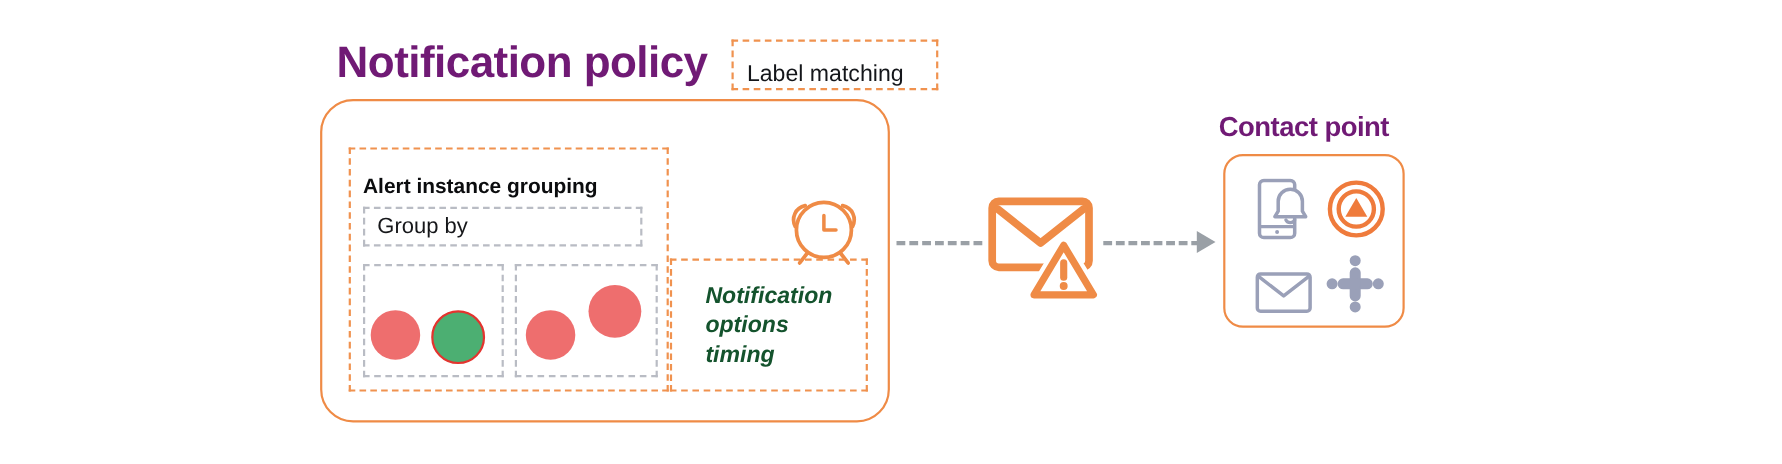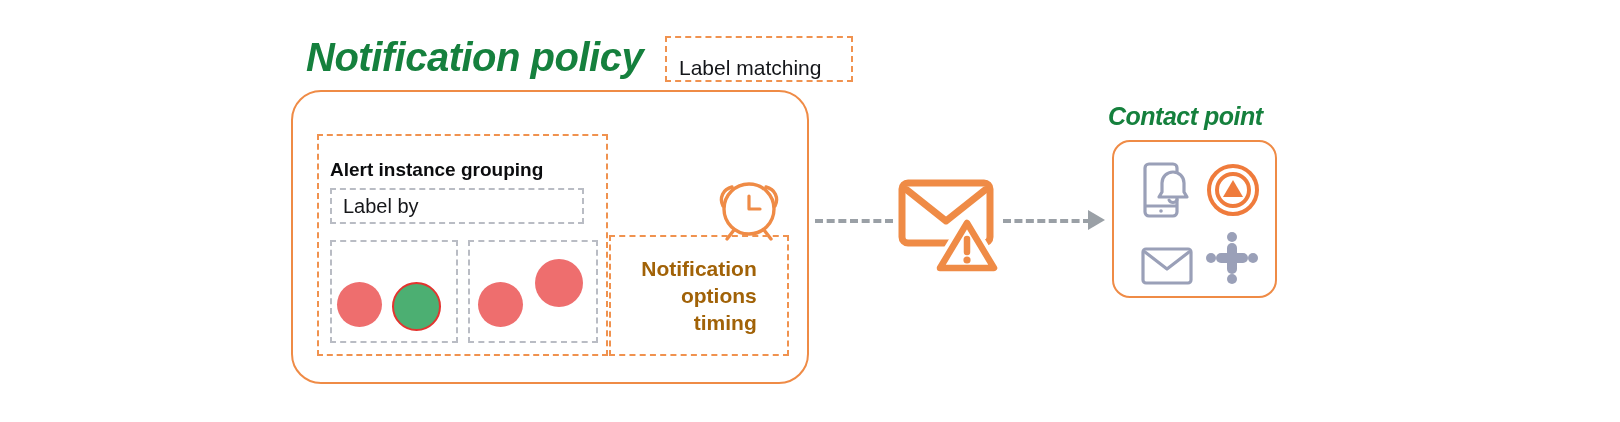--- a/index.html
+++ b/index.html
@@ -14,24 +14,23 @@
     position: relative;
     width: 1620px;
     height: 422px;
     background: #ffffff;
   }
 
   
   .title {
     position: absolute;
     font-weight: bold;
-    color: #15803d;
+    color: #701a75;
     white-space: nowrap;
     letter-spacing: -0.5px;
-    font-style: italic;
   }
   #policy-title {
     left: 306px; top: 32px;
     font-size: 40px;
     line-height: 50px;
   }
   #contact-title {
     left: 1108px; top: 100px;
     font-size: 25px;
     line-height: 32px;
@@ -127,22 +126,23 @@
     border: 2.5px dashed #f0924f;
     display: flex;
     align-items: center;
     justify-content: center;
     background: transparent;
   }
   #timing-box .timing-text {
     font-size: 21px;
     font-weight: bold;
     line-height: 27px;
-    text-align: right;
-    color: #a16207;
+    text-align: left;
+    color: #14532d;
+    font-style: italic;
   }
 
   
   #alarm-icon {
     position: absolute;
     left: 710px; top: 168px;
     width: 78px; height: 74px;
   }
 
   
@@ -197,21 +197,21 @@
     <span class="chip-text">Label matching</span>
   </div>
 
   <div id="policy-panel"></div>
 
   <div id="grouping-box"></div>
 
   <div id="grouping-title">Alert instance grouping</div>
 
   <div id="groupby-box">
-    <span class="gb-text">Label by</span>
+    <span class="gb-text">Group by</span>
   </div>
 
   <div class="group-sub" id="group-a"></div>
   <div class="group-sub" id="group-b"></div>
 
   <div class="dot" id="dot-a1"></div>
   <div class="dot green" id="dot-a2"></div>
   <div class="dot" id="dot-b1"></div>
   <div class="dot" id="dot-b2"></div>
 

